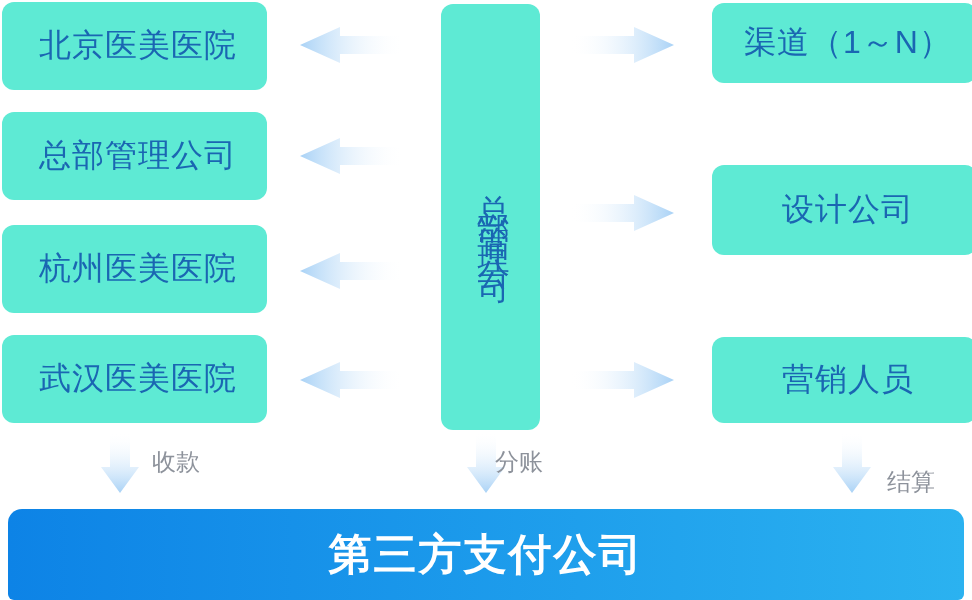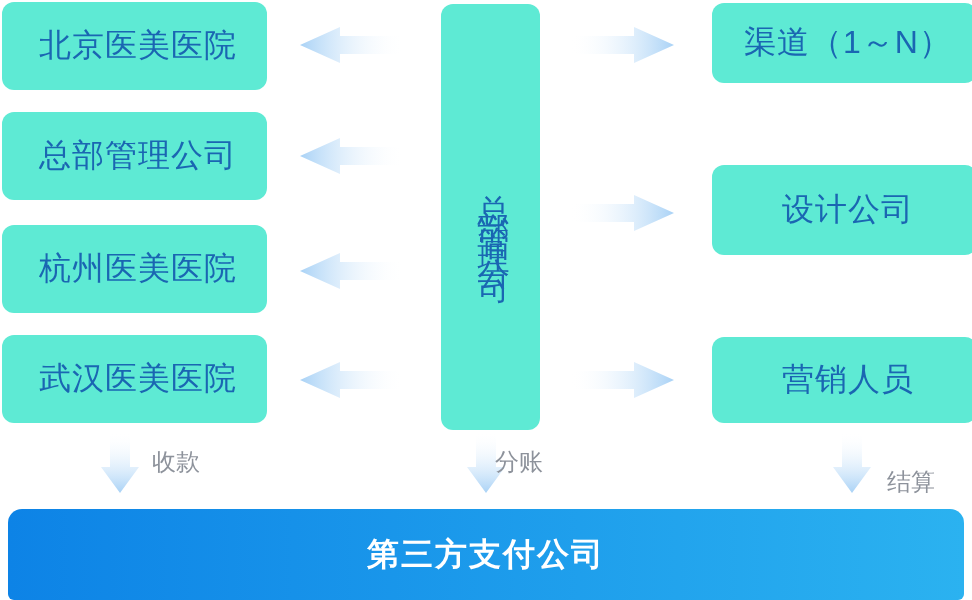--- a/index.html
+++ b/index.html
@@ -37,21 +37,21 @@
     color:#8d929b;
     font-size:24px;font-weight:400;
     line-height:28px;
     white-space:nowrap;
   }
   .bottom-bar{
     position:absolute;left:8px;top:509px;width:956px;height:91px;
     border-radius:14px 14px 6px 6px;
     background:linear-gradient(90deg,#0d83e6 0%,#2bb2f0 100%);
     display:flex;align-items:center;justify-content:center;
-    color:#ffffff;font-size:32px;font-weight:700;letter-spacing:2px;
+    color:#ffffff;font-size:43px;font-weight:700;letter-spacing:2px;
   }
 </style>
 </head>
 <body>
 
 <div class="stage">
 
   <svg width="0" height="0" style="position:absolute" aria-hidden="true">
     <defs>
       <linearGradient id="lg-left" x1="0%" y1="0%" x2="100%" y2="0%">

